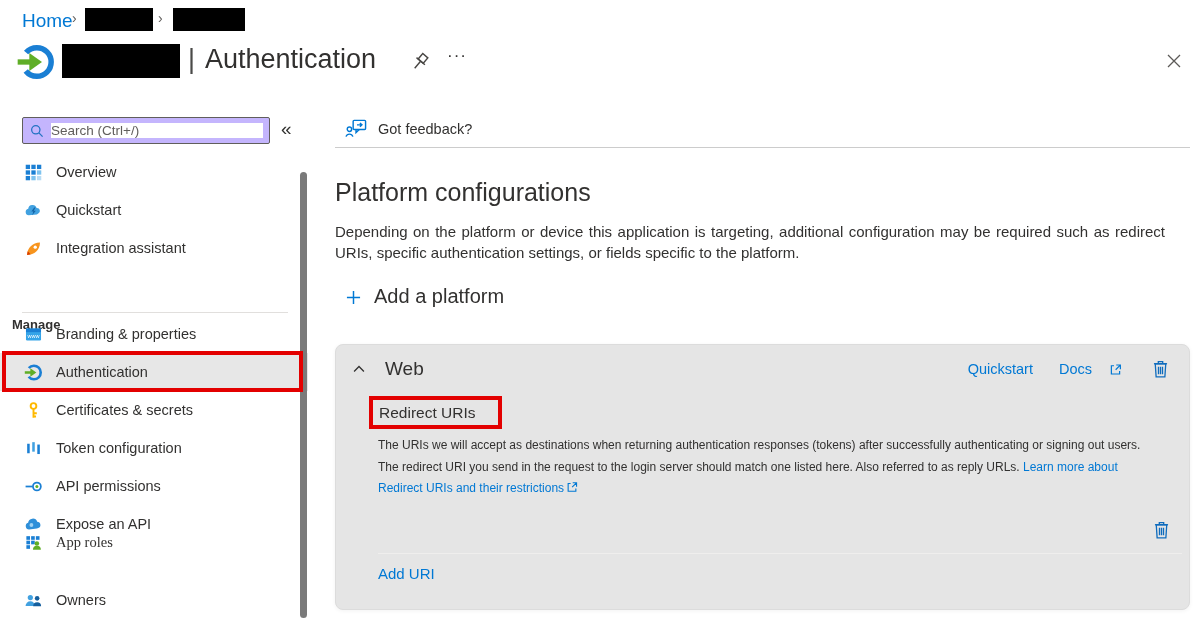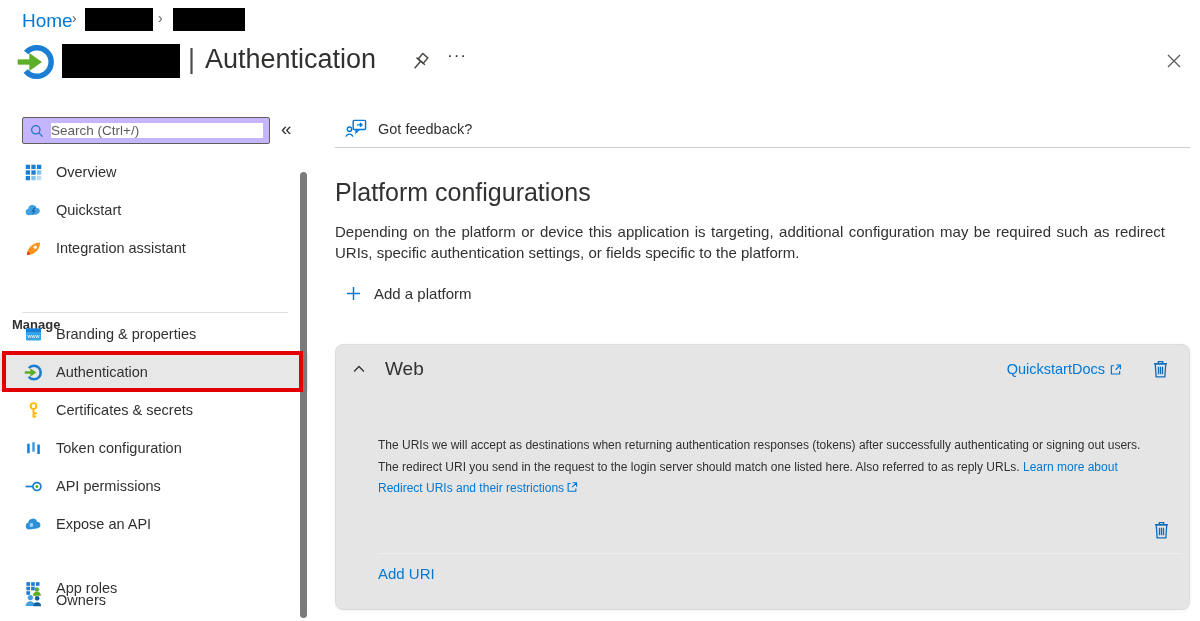--- a/index.html
+++ b/index.html
@@ -44,31 +44,31 @@
   .annotation { border:4px solid #e30000; background:transparent; pointer-events:none; z-index:6; }
   .anno-sidebar { left:2px; top:351px; width:301px; height:41px; }
 
   
   .feedback { left:345px; top:118px; display:flex; align-items:center; gap:10px; cursor:pointer; }
   .feedback span { font-size:14.5px; color:#323130; }
   .main-divider { left:335px; top:147px; width:855px; height:1px; background:#ccc; }
   .section-title { left:335px; top:178px; font-size:25px; font-weight:400; color:#323130; }
   .section-desc { left:335px; top:221px; width:830px; font-size:15px; line-height:21px; color:#323130; text-align:justify; }
   .add-platform { left:345px; top:285px; display:flex; align-items:center; gap:12px; cursor:pointer; }
-  .add-platform span { font-size:15px; color:#323130; }
+  .add-platform span { font-size:20px; color:#323130; }
 
   
   .card { left:335px; top:344px; width:855px; height:266px; background:#e5e5e5;
           border:1px solid #dcdcdc; border-radius:8px; box-shadow:0 1px 4px rgba(0,0,0,.05); }
   .card-header { position:absolute; left:0; top:0; right:0; height:48px; display:flex; align-items:center;
                  padding:0 18px 0 14px; }
   .chev-btn { width:18px; height:18px; cursor:pointer; }
   .card-title { font-size:19px; color:#323130; margin-left:17px; flex:1; }
   .card-link { font-size:14.5px; }
-  .docs-link { display:flex; align-items:center; gap:3px; }
+  .docs-link { margin-left:26px; display:flex; align-items:center; gap:16px; }
   .trash-btn { width:21px; height:22px; margin-left:27px; cursor:pointer; }
   .redirect-box { position:absolute; left:33px; top:51px; width:133px; height:33px; border:4px solid #e30000;
                   display:flex; align-items:center; padding-left:6px; }
   .redirect-box span { font-size:15.5px; color:#323130; }
   .card-desc { position:absolute; left:42px; top:90px; width:772px; font-size:12px; line-height:21.5px; color:#323130; }
   .trash-row { position:absolute; right:17px; top:174px; width:21px; height:22px; cursor:pointer; }
   .card-divider { position:absolute; left:42px; right:7px; top:208px; height:1px; background:#efeeed; }
   .add-uri { position:absolute; left:42px; top:220px; font-size:15px; }
 </style>
 </head>
@@ -219,21 +219,21 @@
 <div class="abs nav-row" style="top:505px;">
   <span class="nav-ic">
     <svg viewBox="0 0 22 22" width="19" height="19">
       <path d="M5.8,16.8 a4,4 0 0 1 -1,-7.8 a5.4,5.4 0 0 1 10.5,-1.1 a3.7,3.7 0 0 1 1.2,7.2 a4.6,4.6 0 0 1 -1.6,0.6 z" fill="#2e8fd9"></path>
       <circle cx="8.6" cy="11.6" r="2.2" fill="#9ed1f2"></circle>
     </svg>
   </span>
   <span class="nav-lbl">Expose an API</span>
 </div>
 
-<div class="abs nav-row" style="top:569px;">
+<div class="abs nav-row" style="top:523px;font-family:Liberation Serif, serif;">
   <span class="nav-ic">
     <svg viewBox="0 0 24 24" width="19" height="19">
       <g fill="#1a7fd4">
         <rect x="3" y="4" width="4.6" height="4.6"></rect>
           <rect x="9" y="4" width="4.6" height="4.6"></rect>
           <rect x="15" y="4" width="4.6" height="4.6"></rect>
         <rect x="3" y="9.7" width="4.6" height="4.6"></rect>
           <rect x="9" y="9.7" width="4.6" height="4.6"></rect>
         <rect x="3" y="15.4" width="4.6" height="4.6"></rect>
       </g>
@@ -318,20 +318,23 @@
         <g fill="none" stroke="#0f6cbd" stroke-width="1.5">
           <path d="M4.5,6 h15"></path>
           <path d="M9.5,6 V3.5 h5 V6"></path>
           <path d="M6,6 l1,15 h10 l1,-15 z"></path>
           <path d="M9.7,9.5 v8.5 M12,9.5 v8.5 M14.3,9.5 v8.5"></path>
         </g>
       </svg>
     </span>
   </div>
 
+  <div class="redirect-box annotation" style="position:absolute; pointer-events:auto;">
+    <span>Redirect URIs</span>
+  </div>
 
   <p class="card-desc">
     <span>The URIs we will accept as destinations when returning authentication responses (tokens) after successfully authenticating or signing out users. The redirect URI you send in the request to the login server should match one listed here. Also referred to as reply URLs. </span><a class="link">Learn more about Redirect URIs and their restrictions</a><span style="display:inline-block; width:14px; height:14px; vertical-align:-2px; margin-left:1px;"><svg viewBox="0 0 20 20" width="14" height="14">
           <g fill="none" stroke="#0078d4" stroke-width="1.6">
             <path d="M8,5 H4.5 V16 H15.5 V12"></path>
             <path d="M11,4 h5.5 v5.5 M16,4.5 L10.2,10.3"></path>
           </g>
         </svg></span>
   </p>
 

